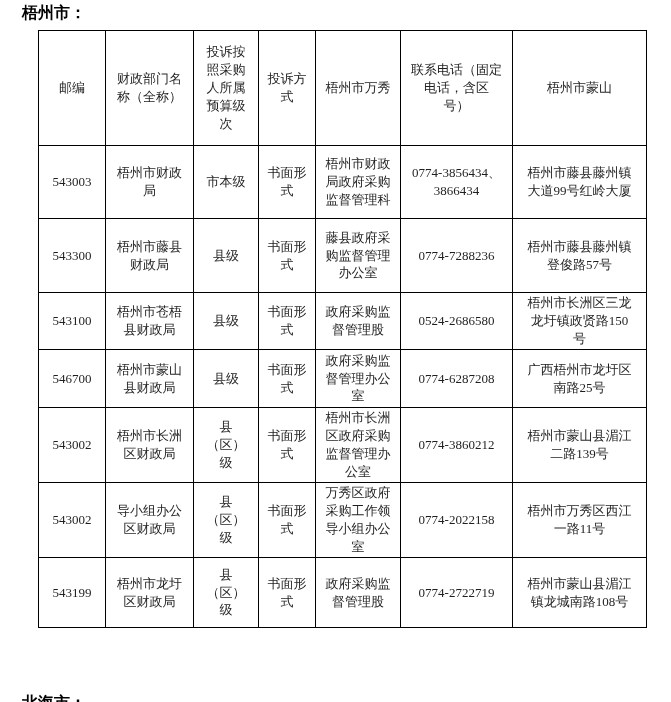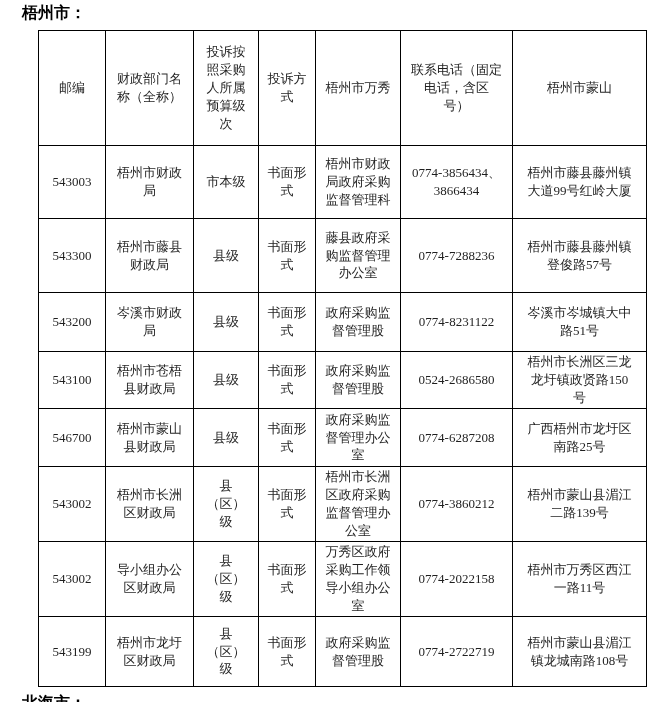--- a/index.html
+++ b/index.html
@@ -101,33 +101,20 @@
         <td>县级</td>
         <td>书面形
 式</td>
         <td>藤县政府采
 购监督管理
 办公室</td>
         <td>0774-7288236</td>
         <td>梧州市藤县藤州镇
 登俊路57号</td>
       </tr>
-      <tr style="height:59px">
-        <td>543200</td>
-        <td>岑溪市财政
-局</td>
-        <td>县级</td>
-        <td>书面形
-式</td>
-        <td>政府采购监
-督管理股</td>
-        <td>0774-8231122</td>
-        <td>岑溪市岑城镇大中
-路51号</td>
-      </tr>
       <tr style="height:57px">
         <td>543100</td>
         <td>梧州市苍梧
 县财政局</td>
         <td>县级</td>
         <td>书面形
 式</td>
         <td>政府采购监
 督管理股</td>
         <td>0524-2686580</td>

